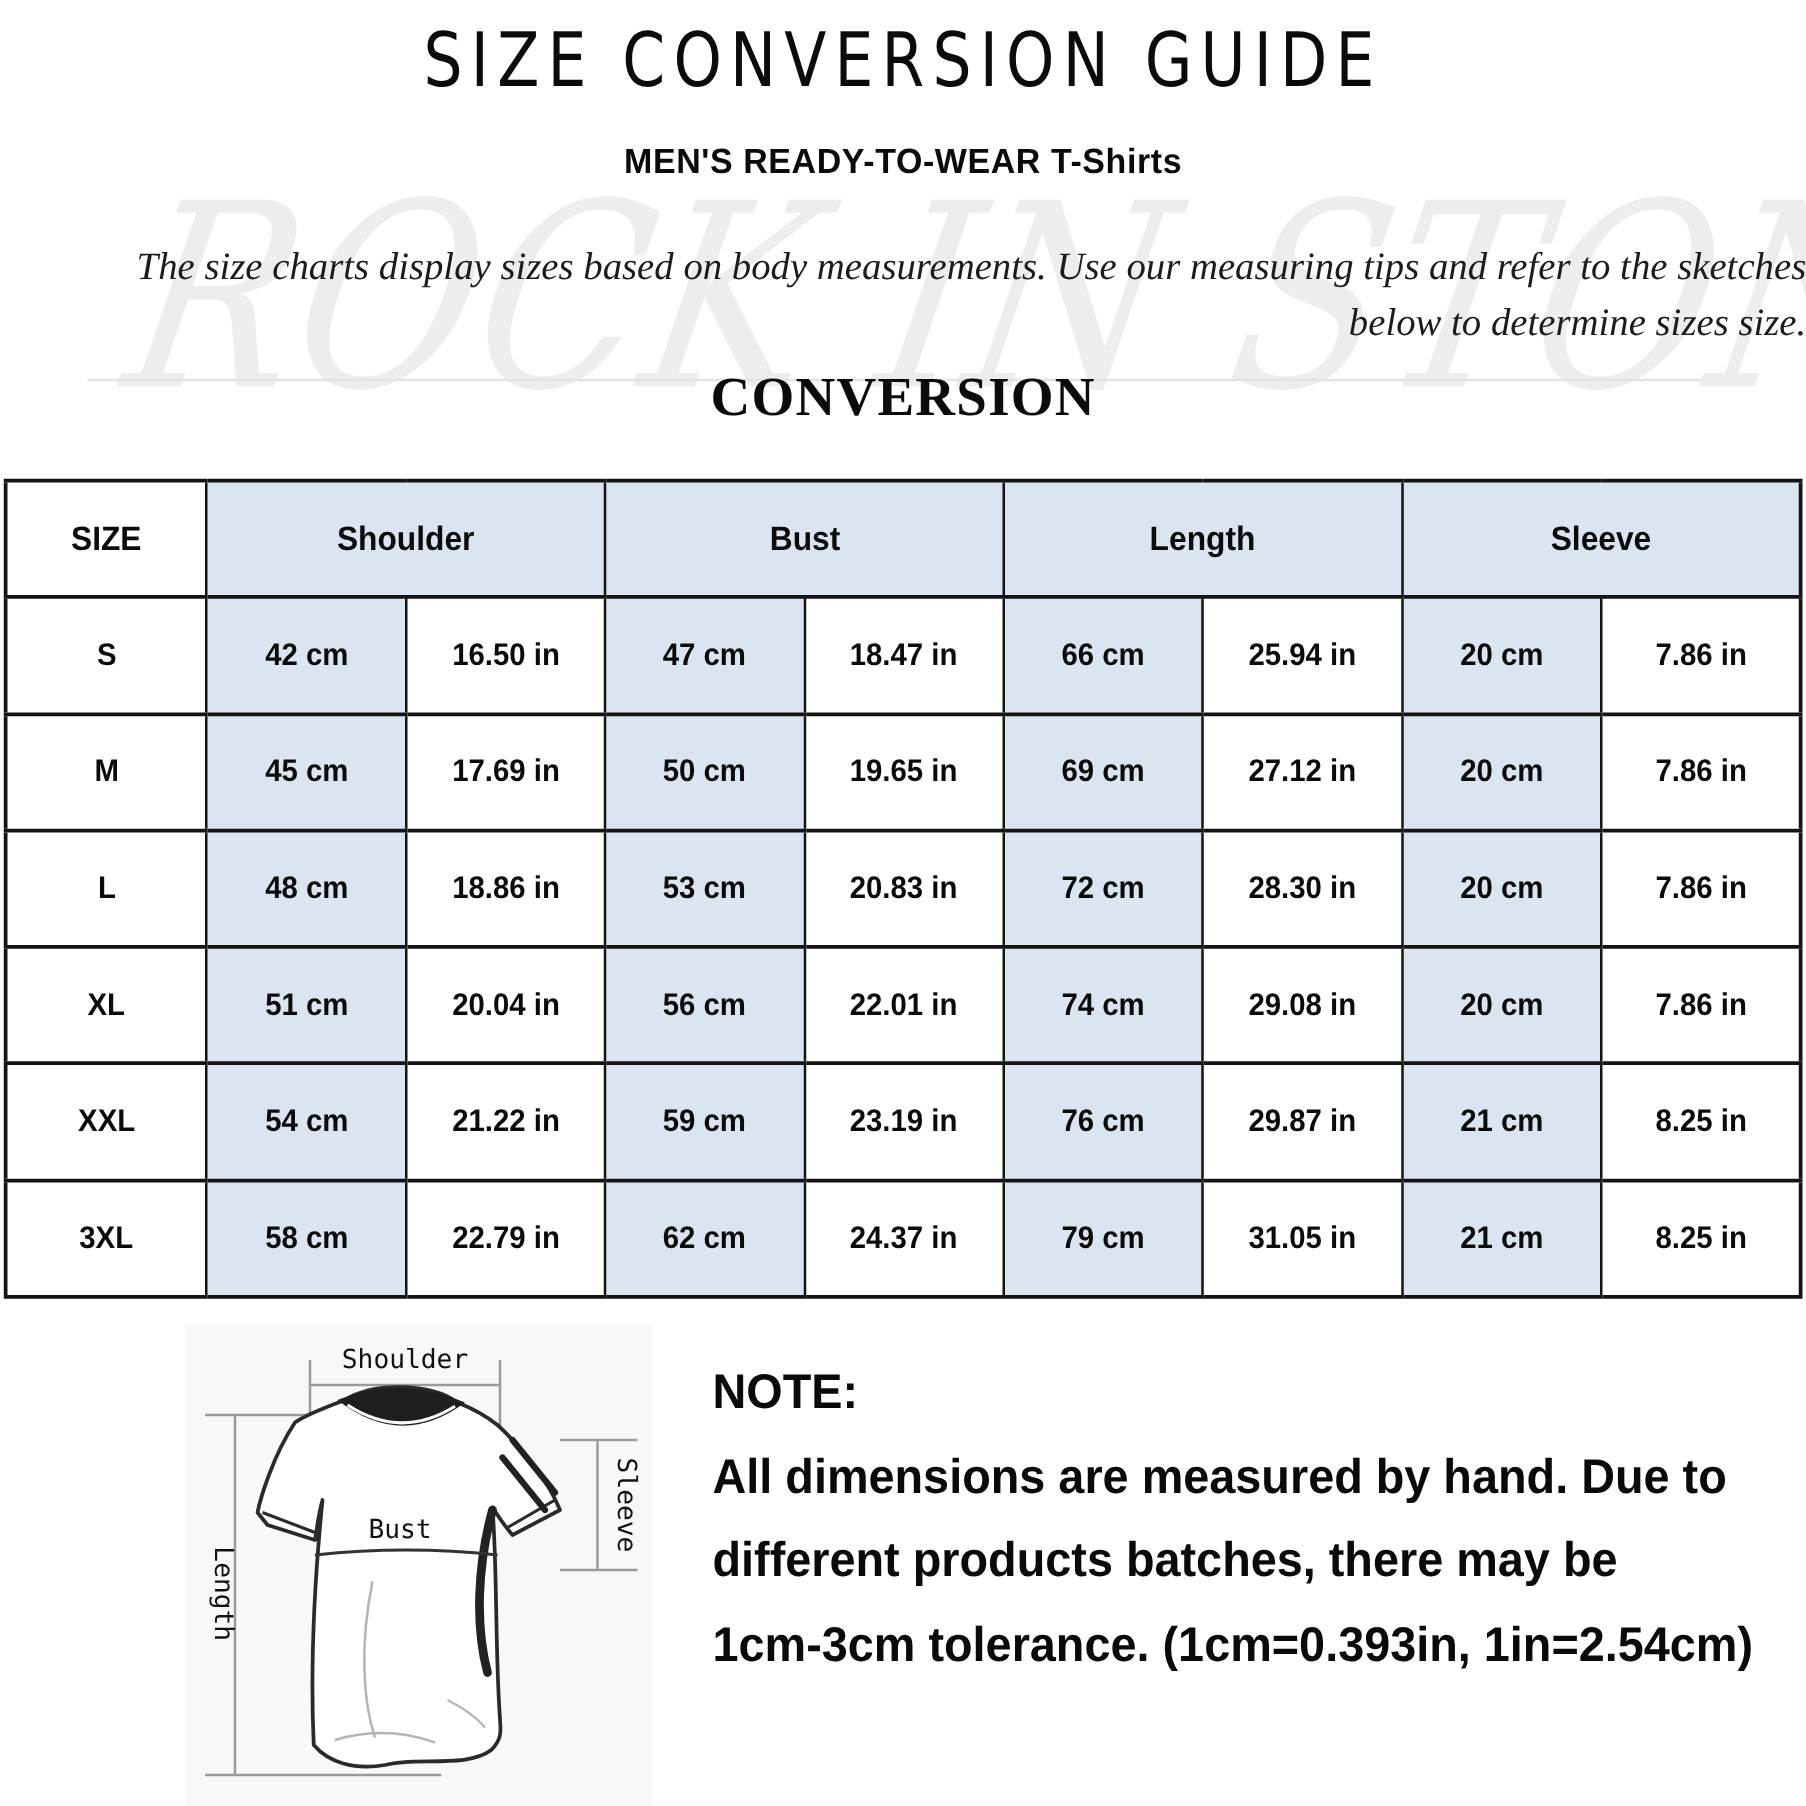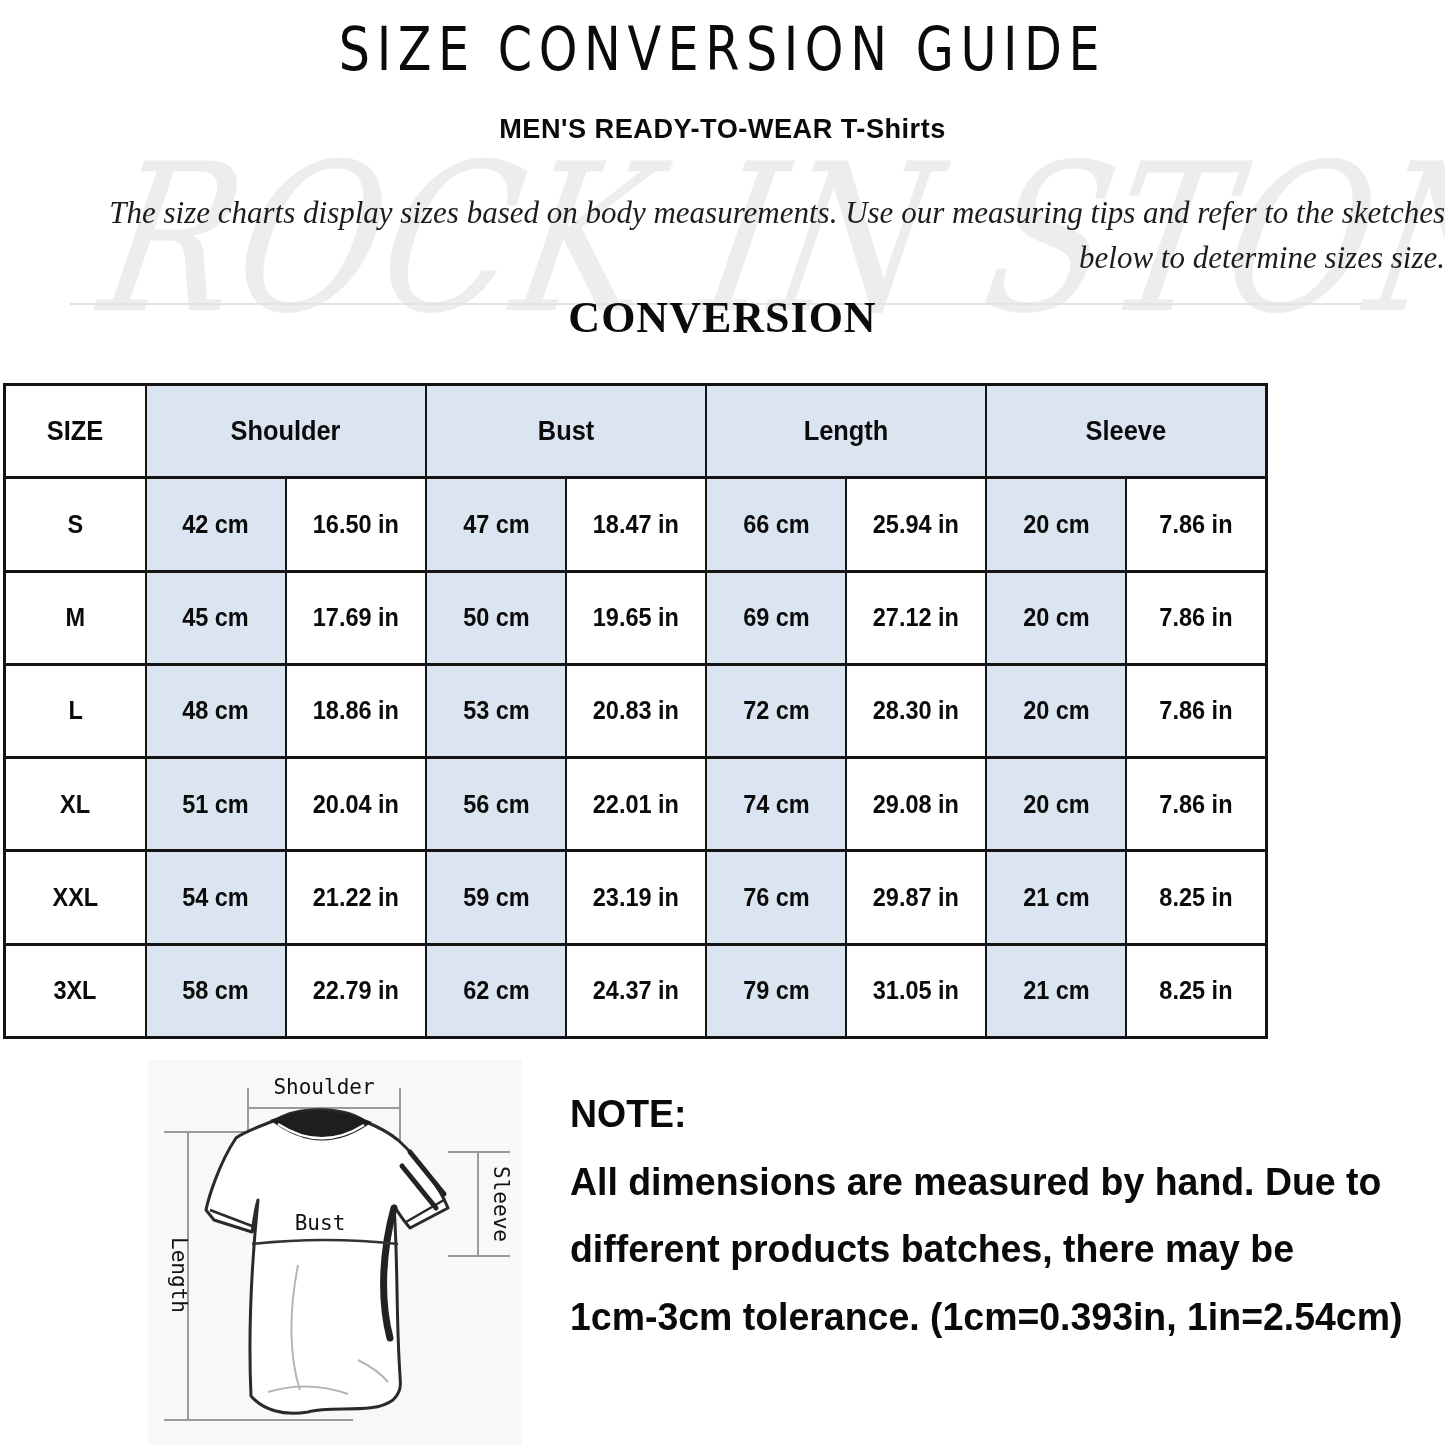--- a/index.html
+++ b/index.html
@@ -25,21 +25,21 @@
   .desc {
     top:190px; font-family:"Liberation Serif", serif; font-style:italic;
     font-size:31px; line-height:45px; color:#1c1c1c; z-index:2;text-align:right;
   }
   .brand {
     top:292px; font-family:"Liberation Serif", serif; font-weight:bold;
     font-size:44px; letter-spacing:1px; z-index:2;
   }
 
   table.size-table {
-    position:absolute; top:383px; left:3px; width:1265px; height:656px;
+    position:absolute; top:383px; left:3px; width:1439px; height:656px;
     border-collapse:collapse; table-layout:fixed; background:#ffffff;
     z-index:3; font-weight:bold;
   }
   table.size-table td {
     border:2px solid #141414; border-top-width:3px; border-bottom-width:3px;
     text-align:center; vertical-align:middle; padding:0; background:#ffffff;
   }
   table.size-table { border:3px solid #141414; }
   td.blue { background:#dbe5f1 !important; }
   tr.rh0 { height:82px; } tr.rh1 { height:81px; } tr.rhd { height:82px; }

